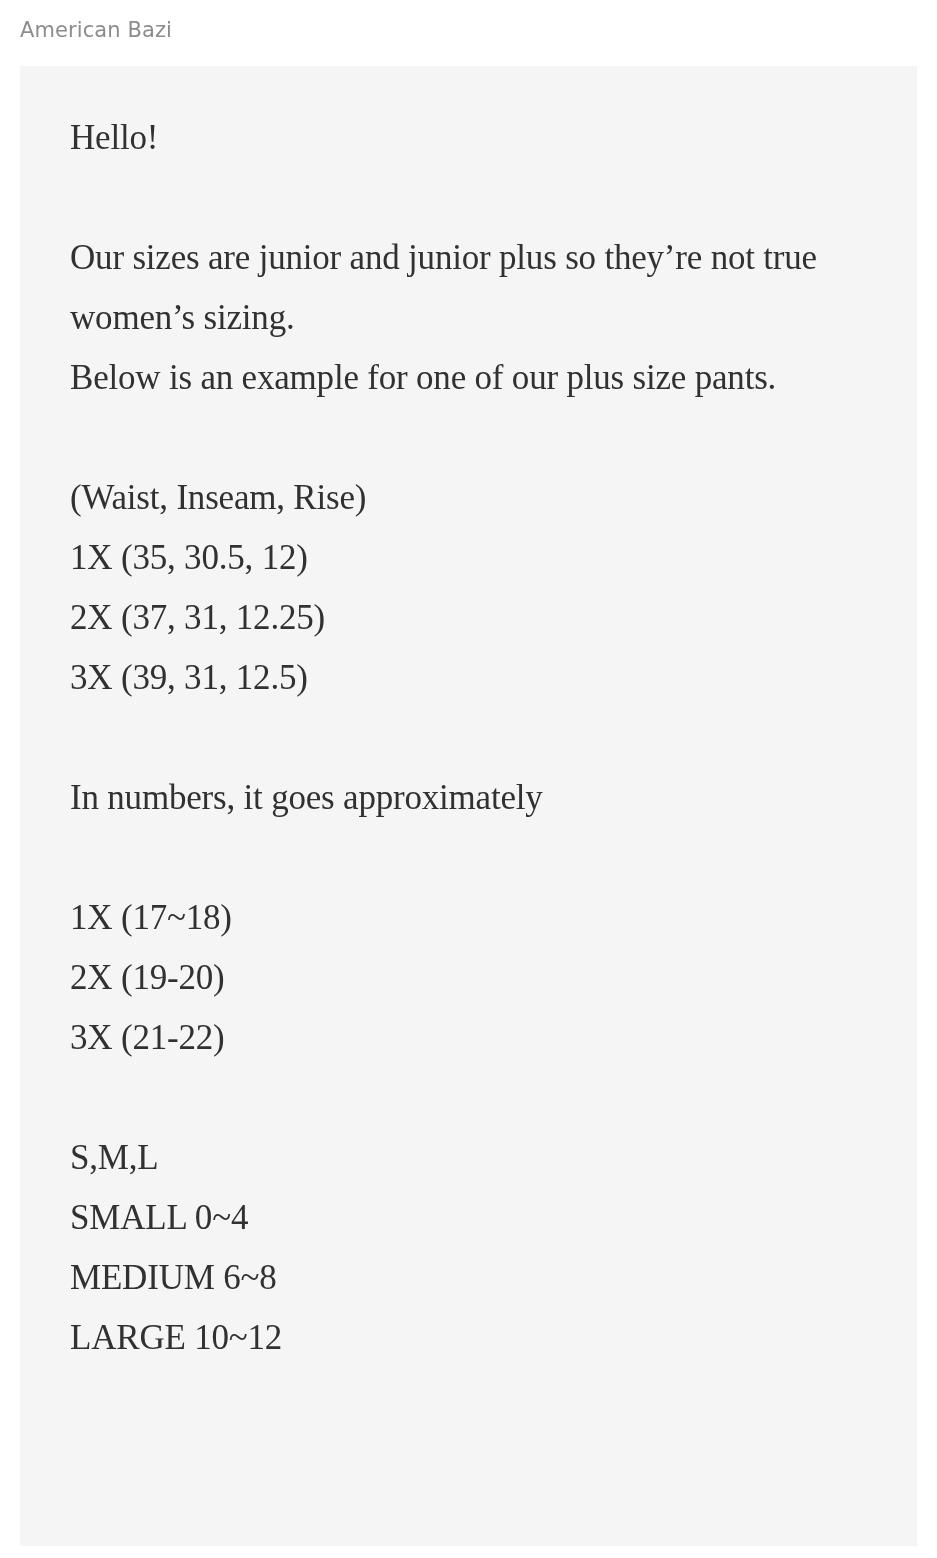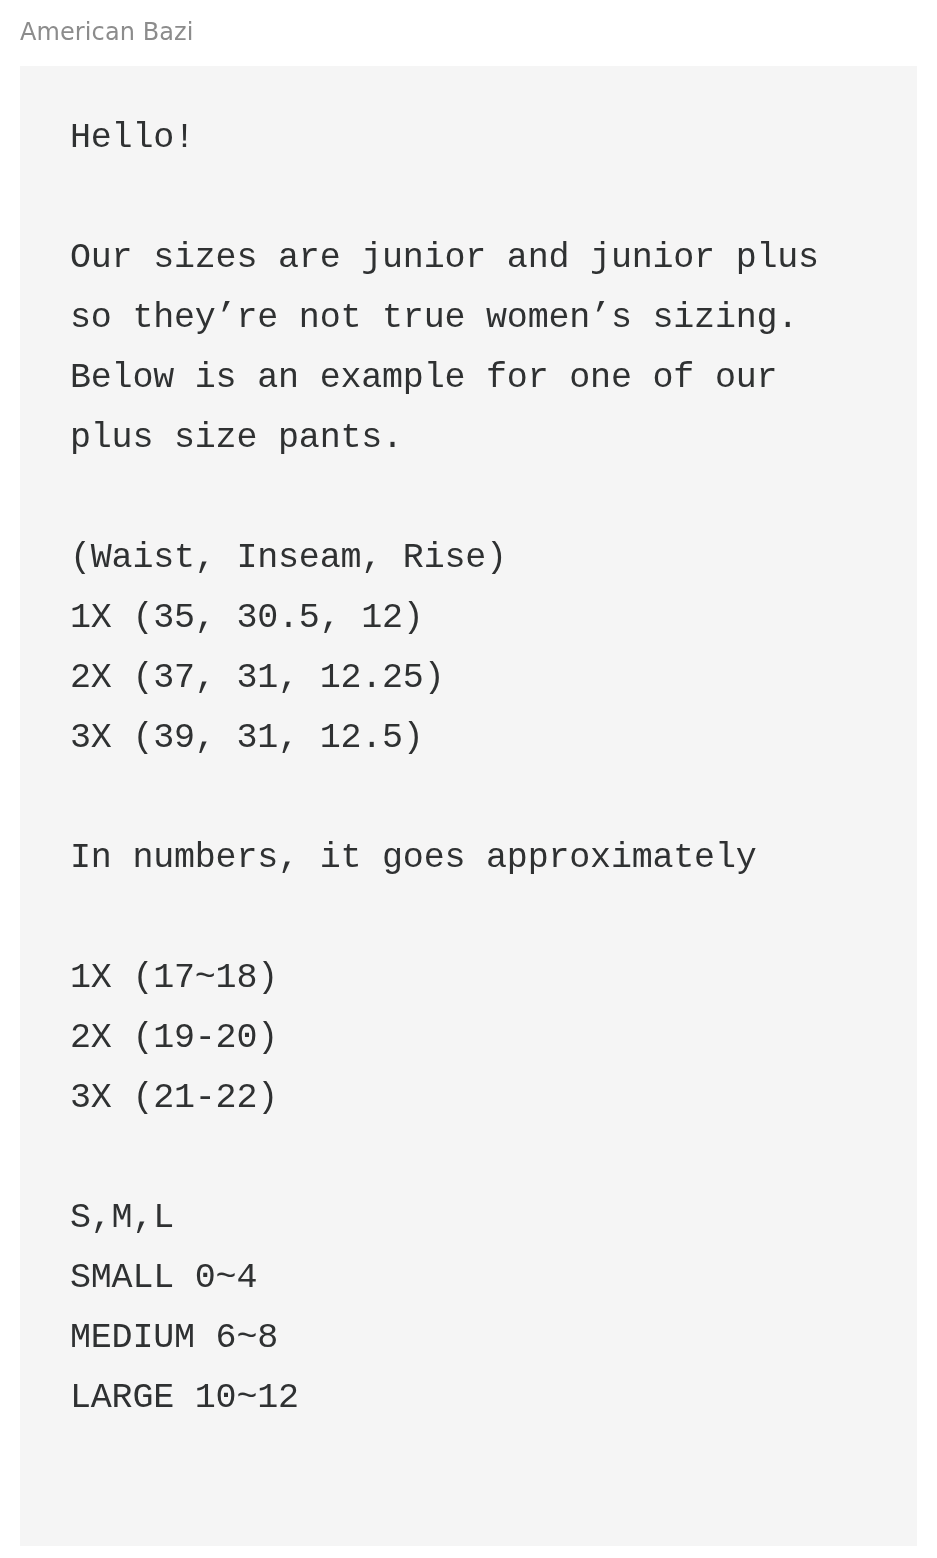--- a/index.html
+++ b/index.html
@@ -17,42 +17,42 @@
     position: relative;
     width: 937px;
     height: 1558px;
     background: #ffffff;
     box-sizing: border-box;
   }
   .sender-name {
     position: absolute;
     left: 20px;
     top: 18px;
-    font-size: 24px;
+    font-size: 21px;
     color: #8c8c8c;
     font-family: "DejaVu Sans", sans-serif;
     line-height: 1.2;
     letter-spacing: 0.1px;
   }
   .message-card {
     position: absolute;
     left: 20px;
     top: 66px;
     width: 897px;
     height: 1480px;
     background: #f5f5f5;
     box-sizing: border-box;
     padding: 42px 46px 40px 50px;
   }
   .message-body {
     font-size: 35px;
     line-height: 60px;
     color: #2f3132;
     white-space: pre-wrap;
-    font-family: Liberation Mono, monospace;
+    font-family: Liberation Serif, serif;
     letter-spacing: -0.2px;
   }
 </style>
 </head>
 <body>
 
 <div class="page">
 
   <div class="sender-name">American Bazi</div>
 

